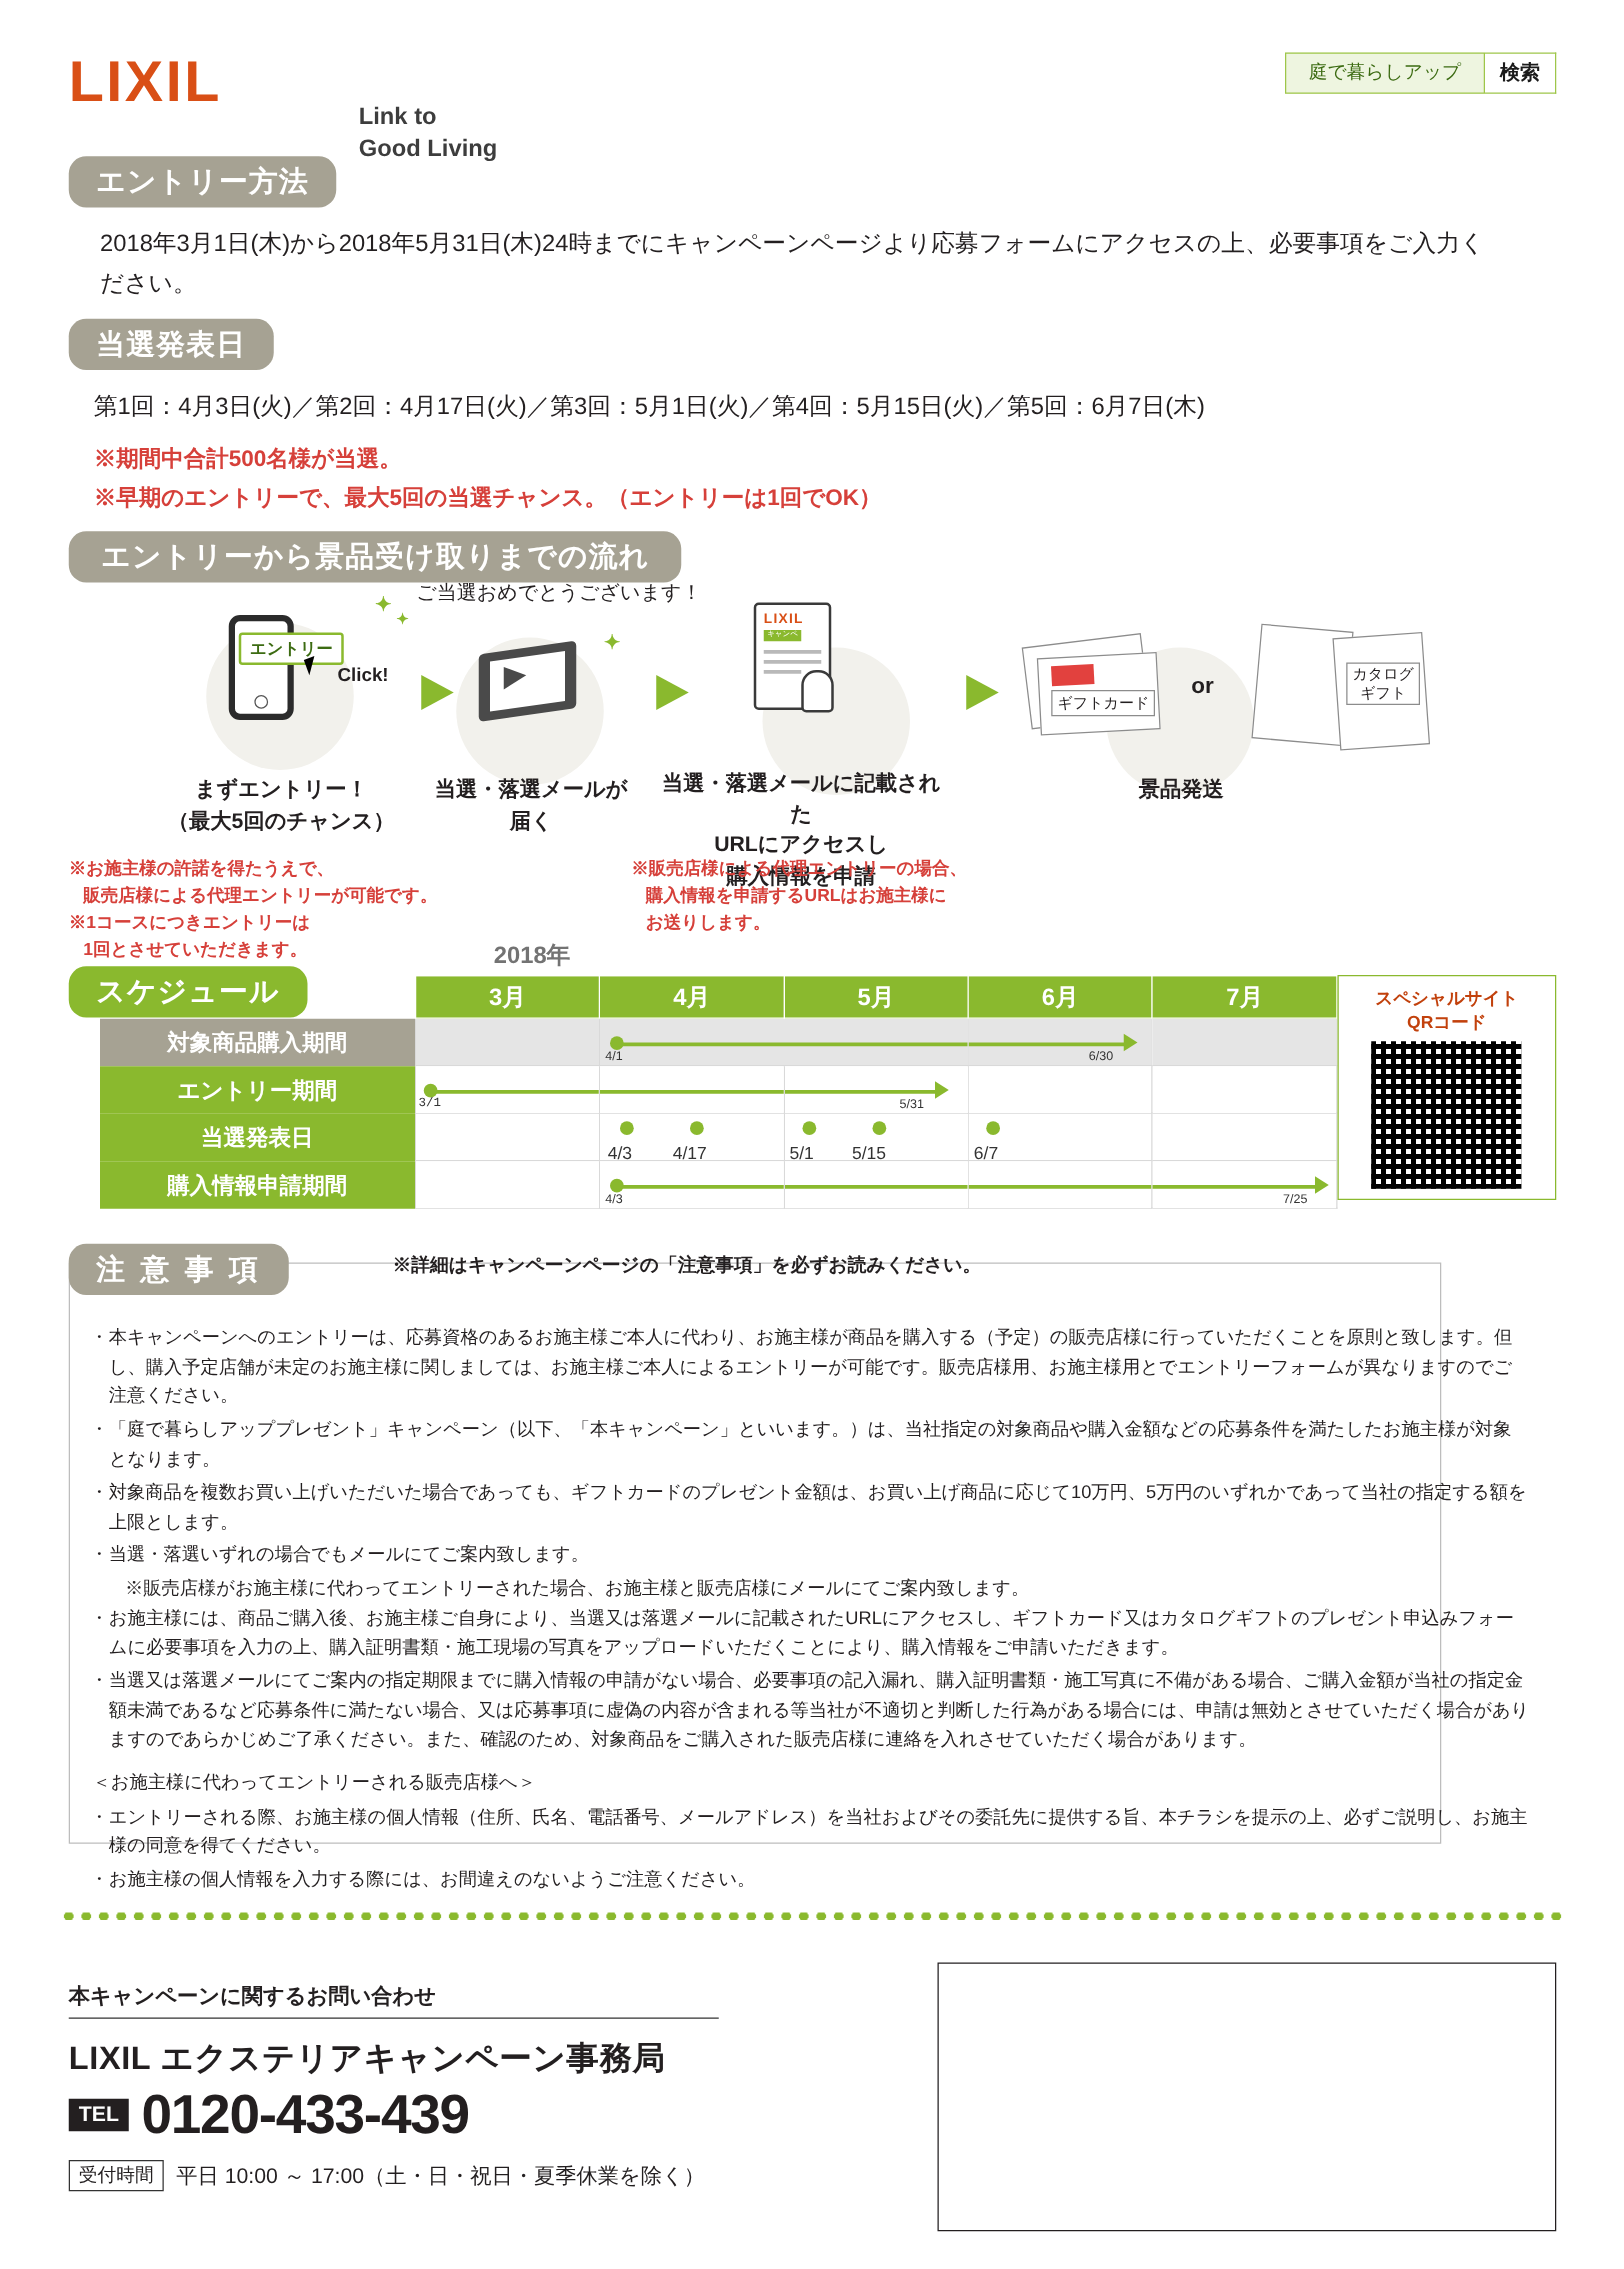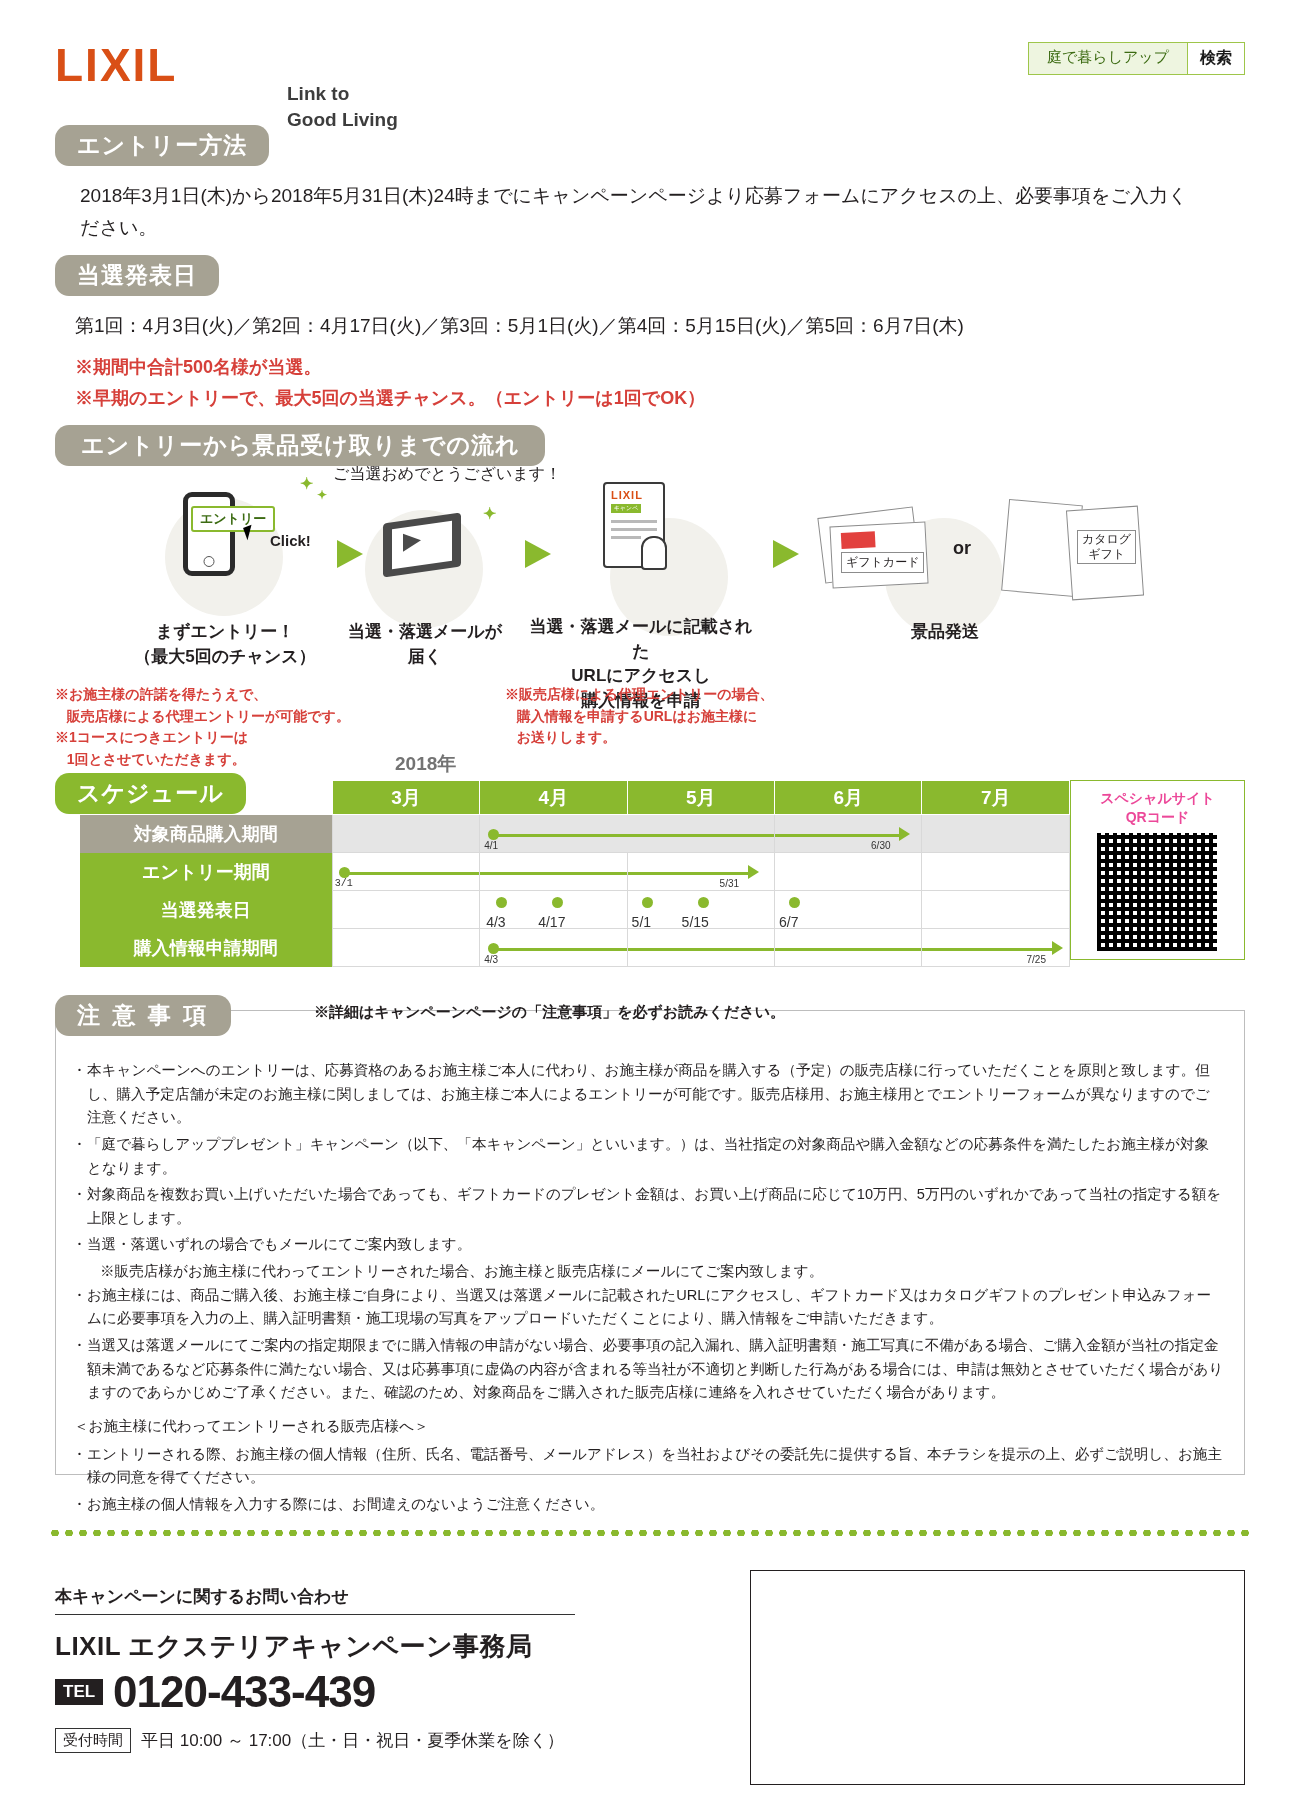--- a/index.html
+++ b/index.html
@@ -76,28 +76,28 @@
   table.sched-tbl tr.r1 td.cell { background:#e5e5e5; }
 
   .bar { position:absolute; height:3px; background:#8ab92e; top:50%; }
   .bar-dot { position:absolute; width:11px; height:11px; border-radius:50%; background:#8ab92e; top:calc(50% - 5px); }
   .bar-head { position:absolute; width:0;height:0; border-left:11px solid #8ab92e; border-top:7px solid transparent; border-bottom:7px solid transparent; top:calc(50% - 7px); }
   .bar-date { position:absolute; font-size:10px; color:#333; top:calc(50% + 6px); }
   .dot-date { position:absolute; font-size:14px; color:#333; top:calc(50% + 4px); }
   .dot-mark { position:absolute; width:11px; height:11px; border-radius:50%; background:#8ab92e; top:calc(50% - 13px); }
 
   .qr-box { position:absolute; right:0; top:25px; width:175px; height:180px; border:1px solid #8ab92e; }
-  .qr-title { text-align:center; color:#ec4899; font-size:14px; font-weight:bold; line-height:1.35; margin-top:8px; }
+  .qr-title { text-align:center; color:#c2410c; font-size:14px; font-weight:bold; line-height:1.35; margin-top:8px; }
   .qr-img { position:absolute; left:26px; top:52px; width:120px; height:118px; background:
      repeating-linear-gradient(90deg,#000 0 4px,#fff 4px 8px),
      repeating-linear-gradient(0deg,#000 0 4px,#fff 4px 8px);
      background-blend-mode:multiply; }
 
   
-  .notice { position:absolute; left:55px; top:1010px; width:1190px; height:465px; border:1px solid #bdbdbd; }
+  .notice { position:absolute; left:55px; top:1010px; width:1098px; height:465px; border:1px solid #bdbdbd; }
   .notice-pill { position:absolute; left:-1px; top:-16px; }
   .notice-sub { position:absolute; left:258px; top:-8px; font-size:15px; font-weight:bold; }
   .notice-body { position:absolute; left:18px; top:48px; width:1150px; font-size:14.6px; line-height:1.62; }
   .notice-body .li { position:relative; padding-left:13px; margin-bottom:3px; }
   .notice-body .li:before { content:"・"; position:absolute; left:-2px; top:0; }
   .notice-body .ind { padding-left:26px; }
   .notice-body .hdr { margin-top:10px; margin-bottom:4px; }
 
   
   .divider { position:absolute; left:48px; top:1530px; width:1205px; height:6px;

